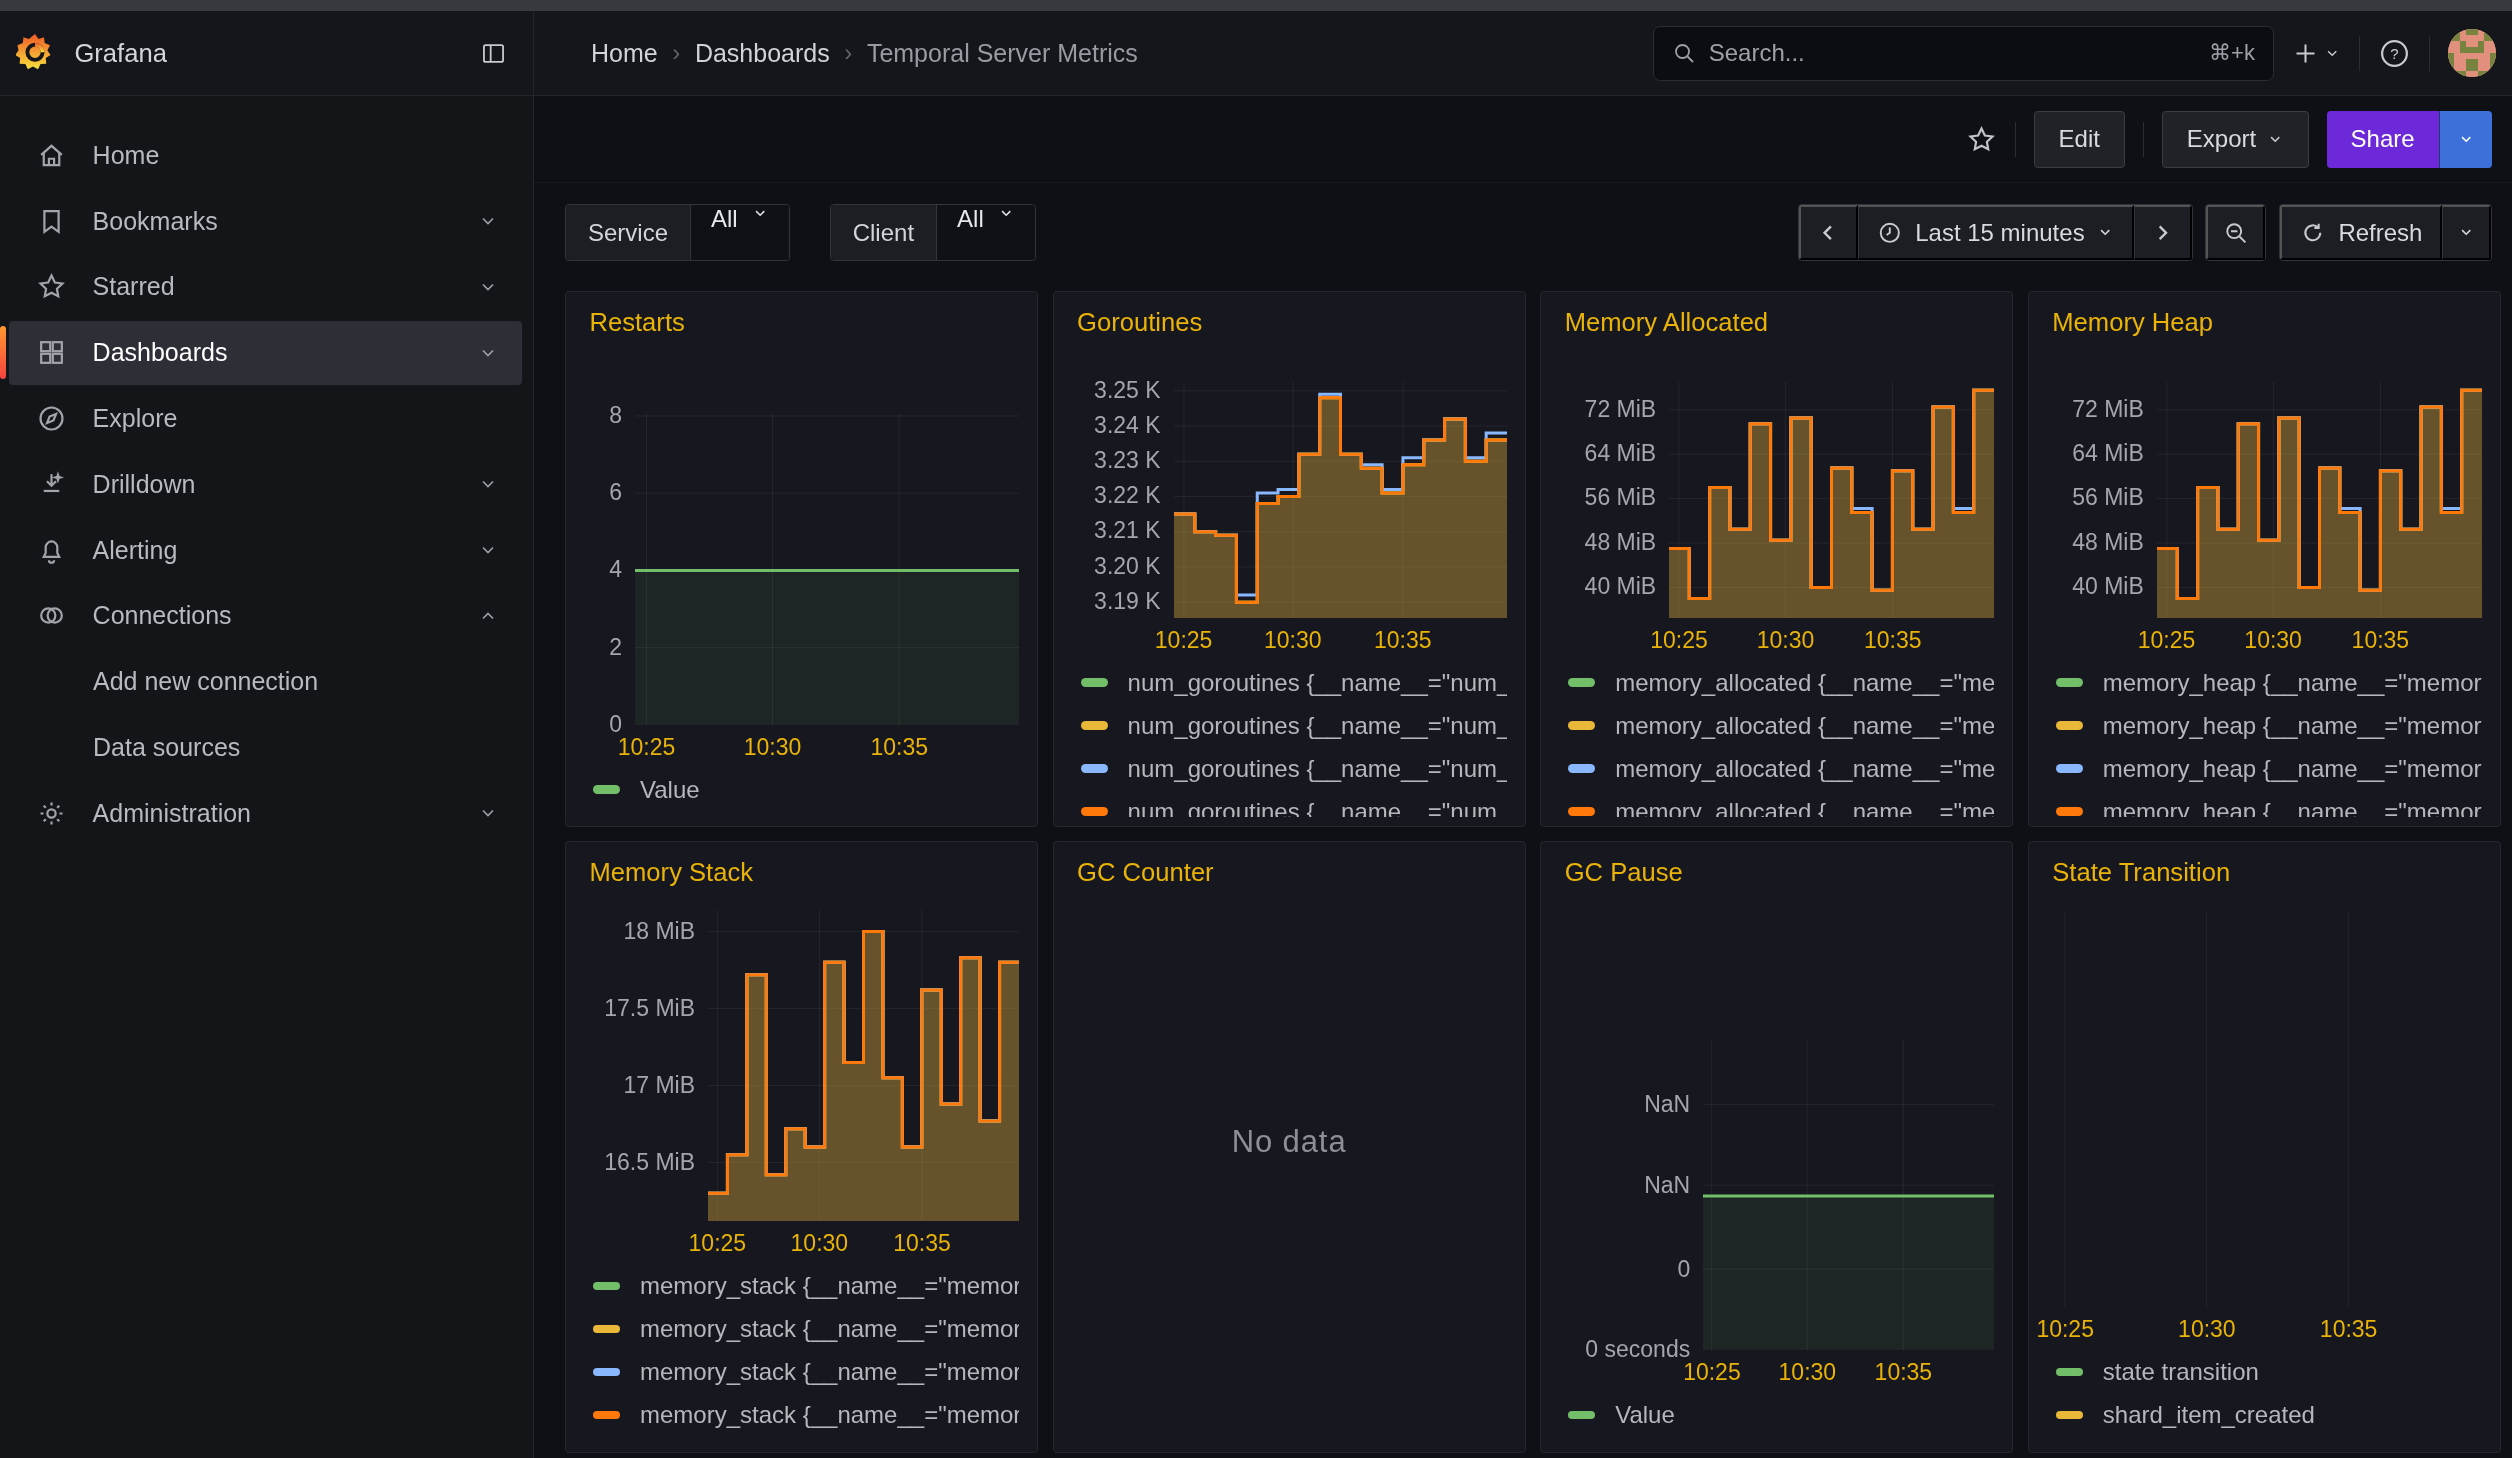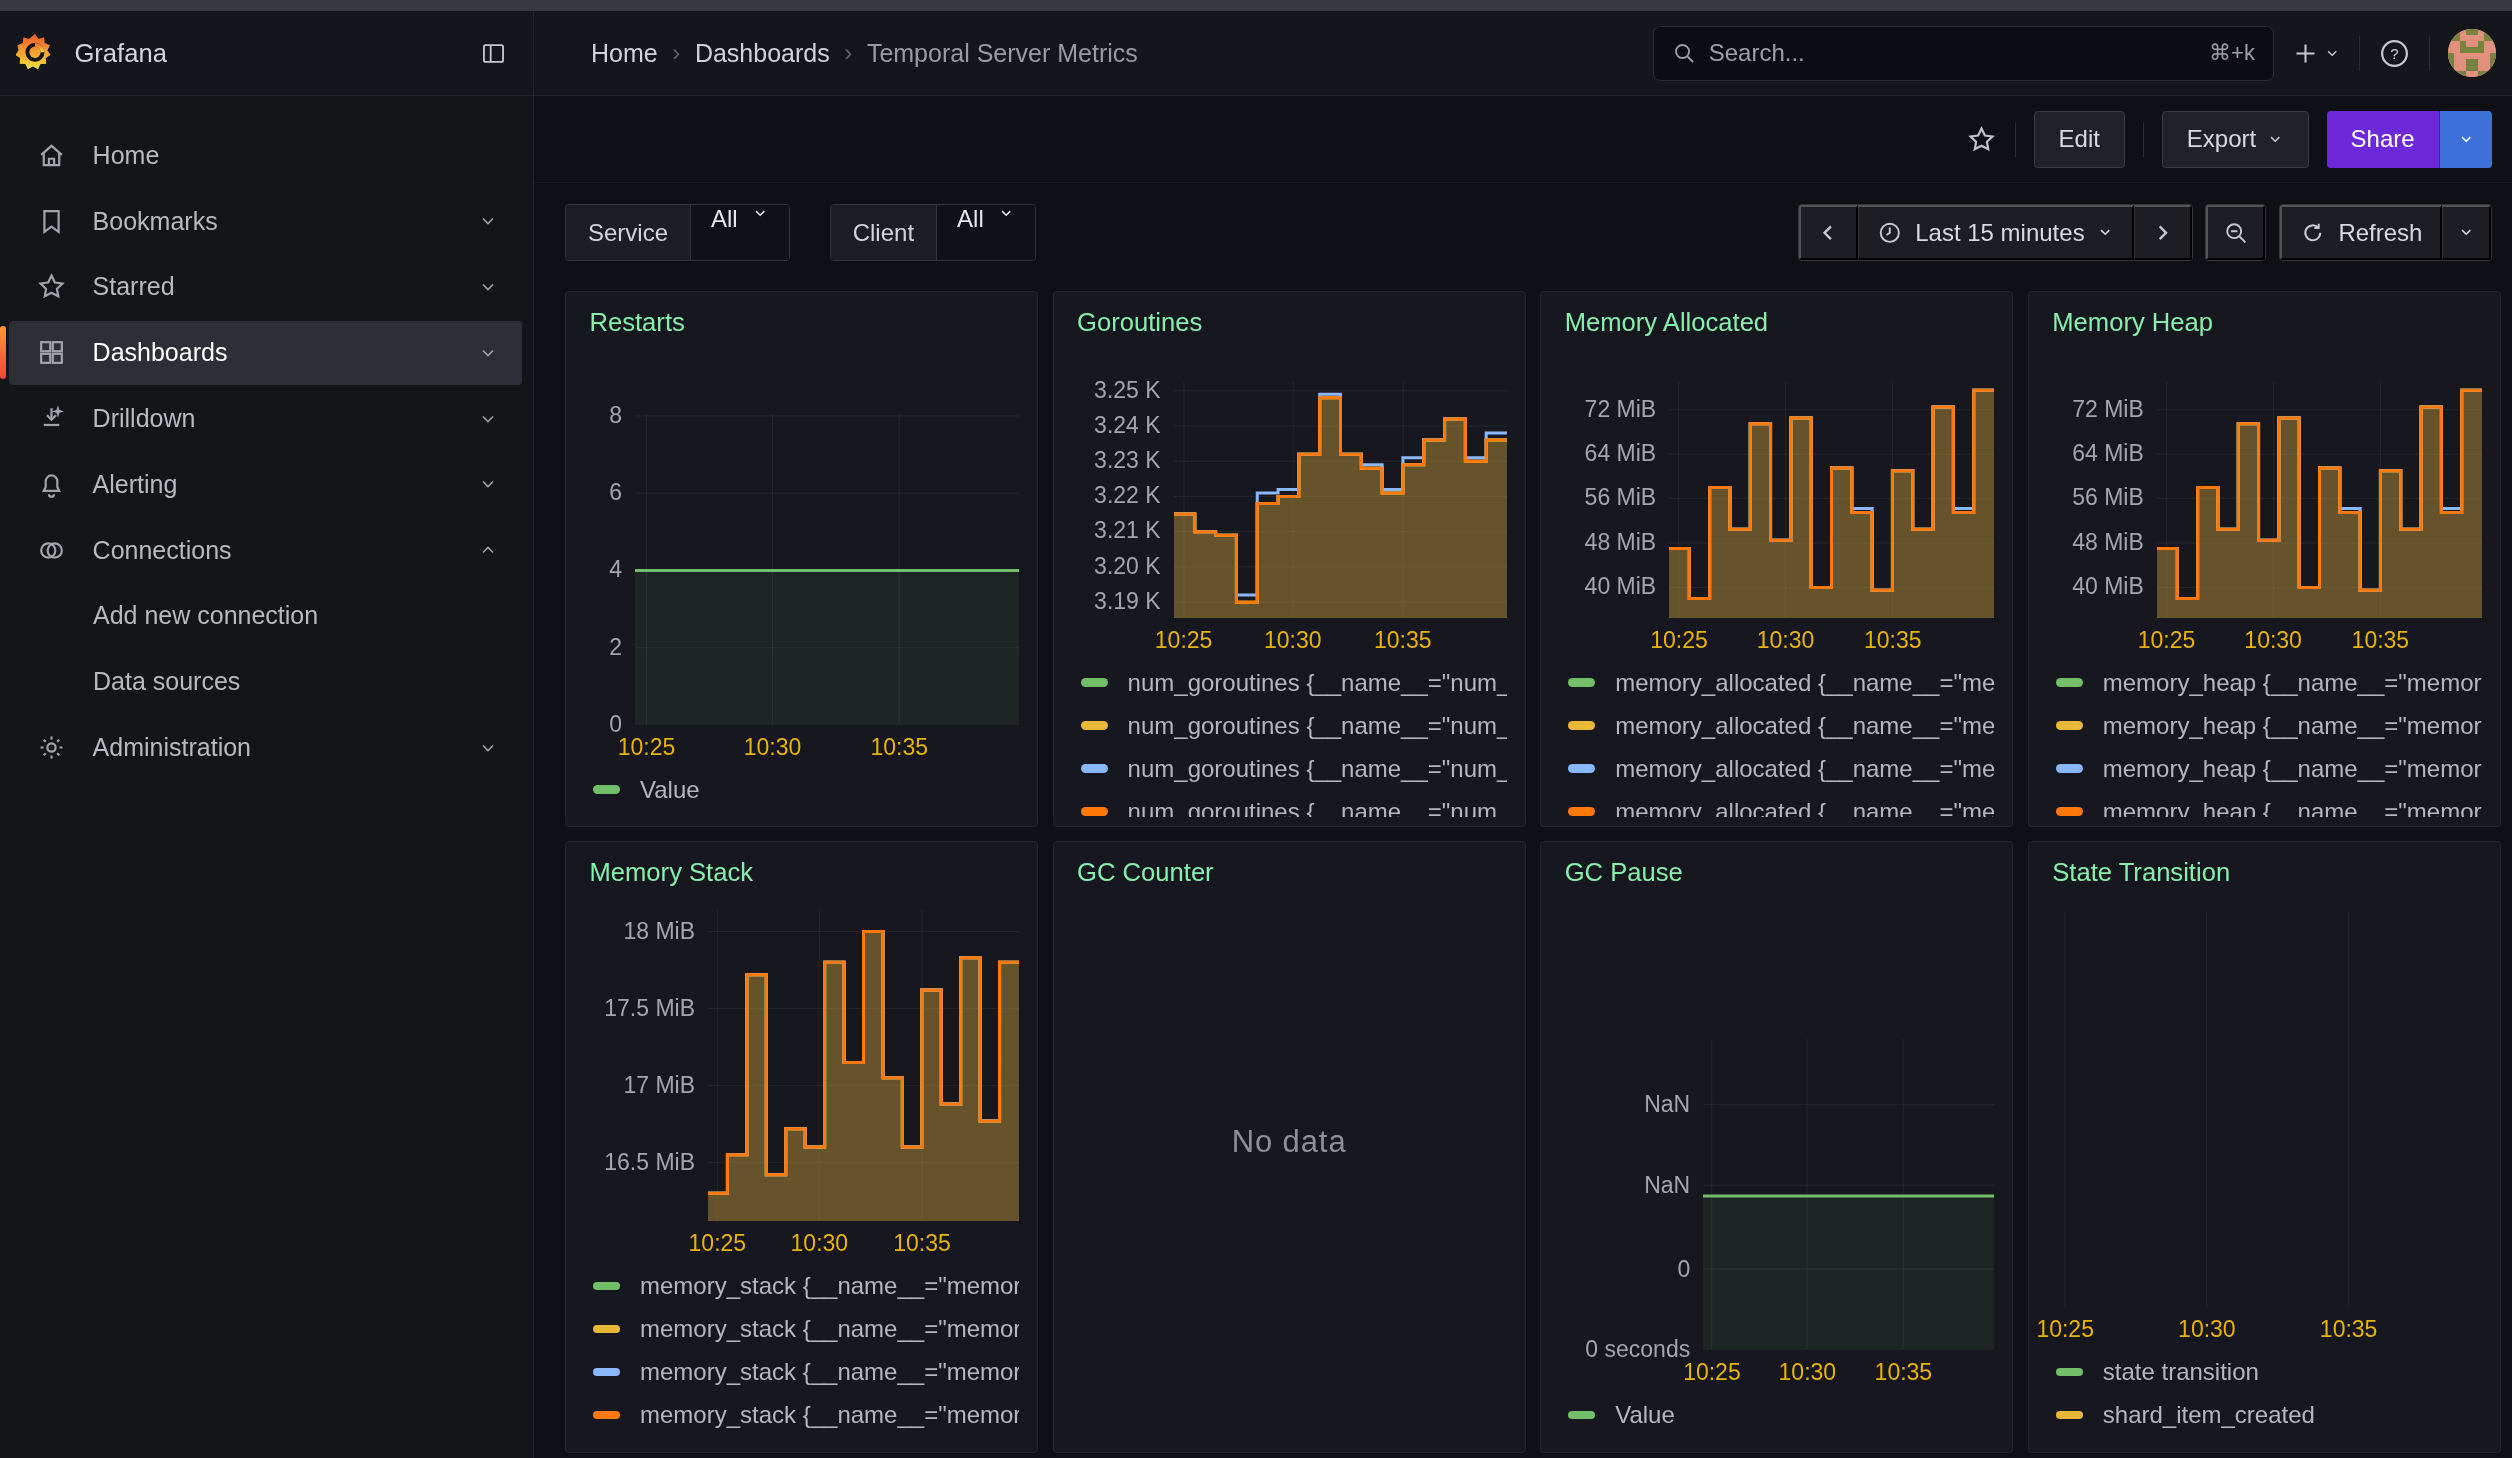--- a/index.html
+++ b/index.html
@@ -66,21 +66,21 @@
           color:#d9dadf; font-size:24px; cursor:pointer; }
   .tbtn + .tbtn { border-left:0.9px solid #34353c; }
   .tbtn.square { padding:0 14.6px; }
   .tico { width:25.6px; height:25.6px; color:#c9cad0; }
 
   
   .grid { margin-left:31px; margin-top:9px; display:grid; grid-template-columns:repeat(4,473px);
           grid-template-rows:536px 612px; gap:13.7px 14.6px; }
   .panel { background:#17181f; border:0.9px solid #26272e; border-radius:3.7px; padding:12.8px 18px 9px 18px;
            overflow:hidden; display:flex; flex-direction:column; }
-  .panel-title { font-size:25.6px; font-weight:500; color:#86efac; margin:3.7px 0 9px 5.5px; }
+  .panel-title { font-size:25.6px; font-weight:500; color:#eab308; margin:3.7px 0 9px 5.5px; }
   .chart { --yw:55px; margin-top:auto; }
   .chart-row { display:flex; height:var(--ph,274px); }
   .yaxis { width:var(--yw); position:relative; flex:0 0 auto; }
   .ytick { position:absolute; right:12.8px; width:183px; text-align:right; right:12.8px;
            font-size:23px; color:#a5a6ad; line-height:27px; left:auto; transform:translateX(0); }
   .ytick { left:-137px; width:calc(var(--yw) + 124px); }
   .plot { flex:1; position:relative; }
   .plot-svg { position:absolute; inset:0; width:100%; height:100%; }
   .xaxis-row { display:flex; height:44px; }
   .yspacer { width:var(--yw); flex:0 0 auto; }
@@ -206,20 +206,27 @@
         <rect x="4" y="13" width="7" height="7"></rect>
         <rect x="13" y="13" width="7" height="7"></rect>
       </svg>
     <span class="slabel">Dashboards</span>
     <svg class="chev" viewBox="0 0 24 24" fill="none" stroke="currentColor" stroke-width="2">
         <polyline points="6,9 12,15 18,9"></polyline>
       </svg>
   </div>
   <div class="side-item">
     <svg class="sicon" viewBox="0 0 24 24" fill="none" stroke="currentColor" stroke-width="1.7">
+        <circle cx="12" cy="12" r="8.5"></circle>
+        <path d="M15.5 8.5 13.5 13.5 8.5 15.5 10.5 10.5z"></path>
+      </svg>
+    <span class="slabel">Explore</span>
+  </div>
+  <div class="side-item">
+    <svg class="sicon" viewBox="0 0 24 24" fill="none" stroke="currentColor" stroke-width="1.7">
         <path d="M12 4v9"></path>
         <path d="M8.5 9.5 12 13l3.5-3.5"></path>
         <path d="M6 17h12"></path>
         <path d="M17 4.5l.5 1.5 1.5.5-1.5.5-.5 1.5-.5-1.5L15 6.5l1.5-.5z"></path>
       </svg>
     <span class="slabel">Drilldown</span>
     <svg class="chev" viewBox="0 0 24 24" fill="none" stroke="currentColor" stroke-width="2">
         <polyline points="6,9 12,15 18,9"></polyline>
       </svg>
   </div>

